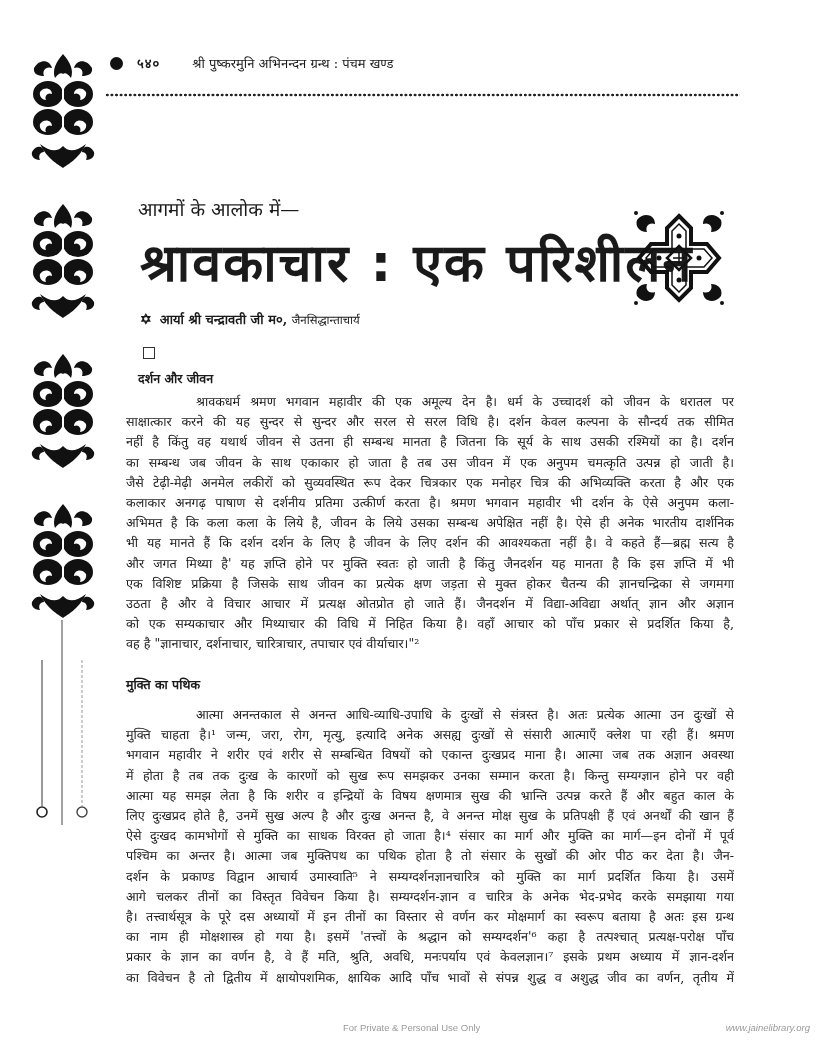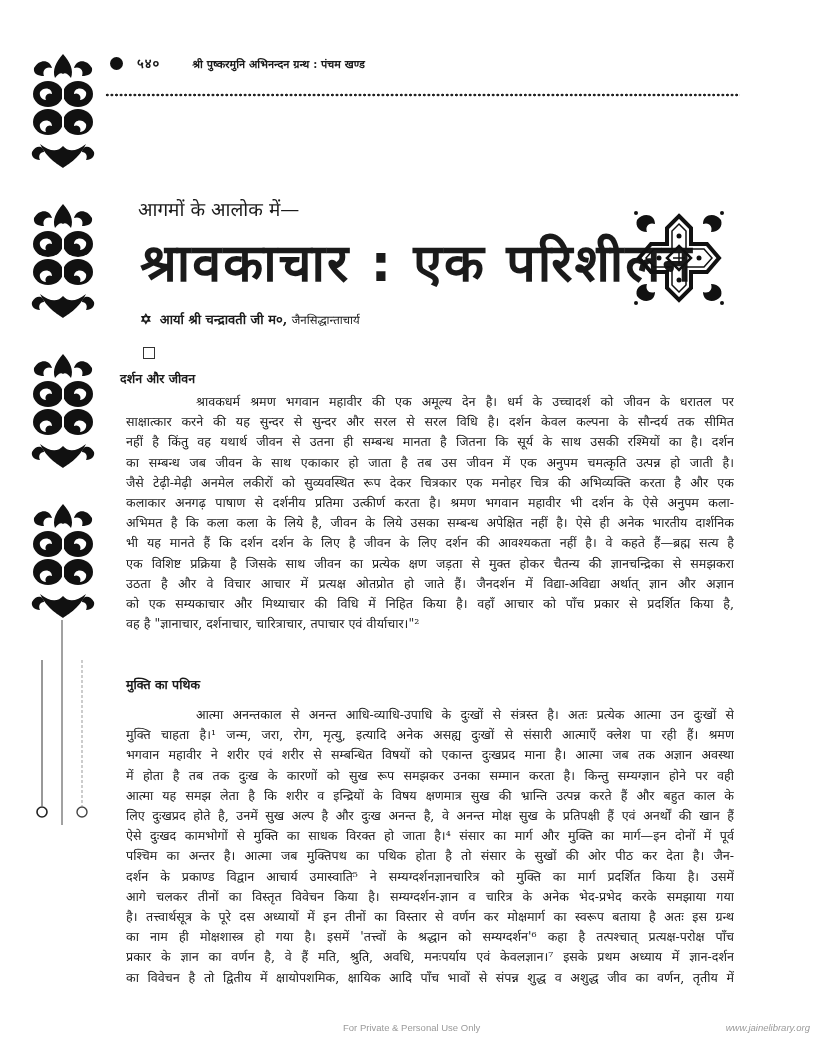--- a/index.html
+++ b/index.html
@@ -8,21 +8,21 @@
     background: #ffffff; color: #1a1a1a;
     font-family: "DejaVu Serif", serif;
   }
   .ornament-column { position: absolute; left: 30px; top: 52px; width: 66px; }
   .ornament-block { width: 66px; height: 118px; margin-bottom: 28px; }
   .side-lines { position: absolute; left: 30px; top: 620px; width: 66px; height: 210px; }
 
   .header-row { position: absolute; left: 110px; top: 48px; width: 690px; height: 30px; display: flex; align-items: center; }
   .bullet-dot { width: 13px; height: 13px; border-radius: 50%; background: #111; margin-right: 14px; }
   .page-number { font-size: 13px; font-weight: bold; margin-right: 32px; letter-spacing: 1px; }
-  .running-head { font-size: 11px; font-weight: bold; }
+  .running-head { font-size: 13px; font-weight: normal; }
   .dotted-rule { position: absolute; left: 105px; top: 92px; width: 635px; height: 6px;
     background-image: radial-gradient(circle, #222 1.3px, transparent 1.6px);
     background-size: 4.6px 6px; background-repeat: repeat-x; }
 
   .kicker { position: absolute; left: 138px; top: 196px; font-size: 19px; }
   .main-title { position: absolute; left: 140px; top: 225px; font-size: 52px; font-weight: bold; letter-spacing: 2px; font-family: "DejaVu Sans", sans-serif; }
   .corner-ornament { position: absolute; left: 633px; top: 210px; width: 92px; height: 96px; }
 
   .byline { position: absolute; left: 140px; top: 310px; font-size: 13px; font-weight: bold; display: flex; align-items: center; }
   .star-icon { font-size: 14px; margin-right: 8px; }
@@ -170,31 +170,32 @@
   </g>
 </svg>
 
 <div class="byline">
   <span class="star-icon">✡</span>
   <span>आर्या श्री चन्द्रावती जी म०,</span>&nbsp;
   <span class="byline-sub">जैनसिद्धान्ताचार्य</span>
 </div>
 <div class="checkbox"></div>
 
-<div class="section-heading" style="left:120px; top:370px;">दर्शन और जीवन</div>
+<div class="section-heading" style="left:138px; top:370px;">दर्शन और जीवन</div>
 <div class="para" style="top:392px;">
   <span class="line indent">श्रावकधर्म श्रमण भगवान महावीर  की एक अमूल्य  देन है।  धर्म के उच्चादर्श को  जीवन के धरातल पर</span>
   <span class="line">साक्षात्कार  करने की यह  सुन्दर से सुन्दर और सरल  से सरल विधि है। दर्शन केवल  कल्पना के सौन्दर्य तक सीमित</span>
   <span class="line">नहीं है किंतु वह यथार्थ  जीवन से उतना ही सम्बन्ध मानता है जितना कि  सूर्य के साथ उसकी रश्मियों का है। दर्शन</span>
   <span class="line">का  सम्बन्ध जब जीवन  के साथ एकाकार हो  जाता है तब उस जीवन में एक  अनुपम चमत्कृति उत्पन्न हो जाती है।</span>
   <span class="line">जैसे टेढ़ी-मेढ़ी अनमेल लकीरों को सुव्यवस्थित रूप देकर चित्रकार एक मनोहर चित्र  की अभिव्यक्ति करता है और एक</span>
   <span class="line">कलाकार अनगढ़ पाषाण से दर्शनीय प्रतिमा उत्कीर्ण करता है। श्रमण भगवान  महावीर भी दर्शन के ऐसे अनुपम कला-</span>
   <span class="line">अभिमत है कि कला कला के लिये है, जीवन के लिये उसका सम्बन्ध अपेक्षित नहीं है। ऐसे ही अनेक भारतीय दार्शनिक</span>
   <span class="line">भी यह मानते हैं कि दर्शन दर्शन के लिए है जीवन के लिए दर्शन की आवश्यकता  नहीं है। वे कहते हैं—ब्रह्म  सत्य है</span>
-  <span class="line">एक विशिष्ट प्रक्रिया है जिसके साथ जीवन का प्रत्येक क्षण जड़ता से मुक्त होकर  चैतन्य की  ज्ञानचन्द्रिका से  समझकरा</span>
+  <span class="line">और जगत मिथ्या है' यह ज्ञप्ति  होने पर मुक्ति स्वतः  हो  जाती है किंतु जैनदर्शन  यह मानता है कि इस ज्ञप्ति में भी</span>
+  <span class="line">एक विशिष्ट प्रक्रिया है जिसके साथ जीवन का प्रत्येक क्षण जड़ता से मुक्त होकर  चैतन्य की  ज्ञानचन्द्रिका से  जगमगा</span>
   <span class="line">उठता है और वे  विचार आचार में प्रत्यक्ष ओतप्रोत हो जाते हैं।  जैनदर्शन  में विद्या-अविद्या अर्थात् ज्ञान और  अज्ञान</span>
   <span class="line">को एक सम्यकाचार और मिथ्याचार की विधि  में निहित किया है। वहाँ आचार  को पाँच प्रकार से प्रदर्शित किया है,</span>
   <span class="line last">वह है "ज्ञानाचार, दर्शनाचार, चारित्राचार, तपाचार एवं वीर्याचार।"²</span>
 </div>
 
 <div class="section-heading" style="left:126px; top:676px;">मुक्ति का पथिक</div>
 <div class="para" style="top:705px;">
   <span class="line indent">आत्मा अनन्तकाल से अनन्त आधि-व्याधि-उपाधि के दुःखों से संत्रस्त है। अतः  प्रत्येक  आत्मा उन दुःखों से</span>
   <span class="line">मुक्ति चाहता है।¹ जन्म, जरा, रोग, मृत्यु, इत्यादि  अनेक असह्य दुःखों से संसारी  आत्माएँ क्लेश पा रही  हैं।  श्रमण</span>
   <span class="line">भगवान महावीर ने शरीर एवं शरीर से सम्बन्धित विषयों को एकान्त दुःखप्रद माना है। आत्मा जब तक अज्ञान अवस्था</span>

